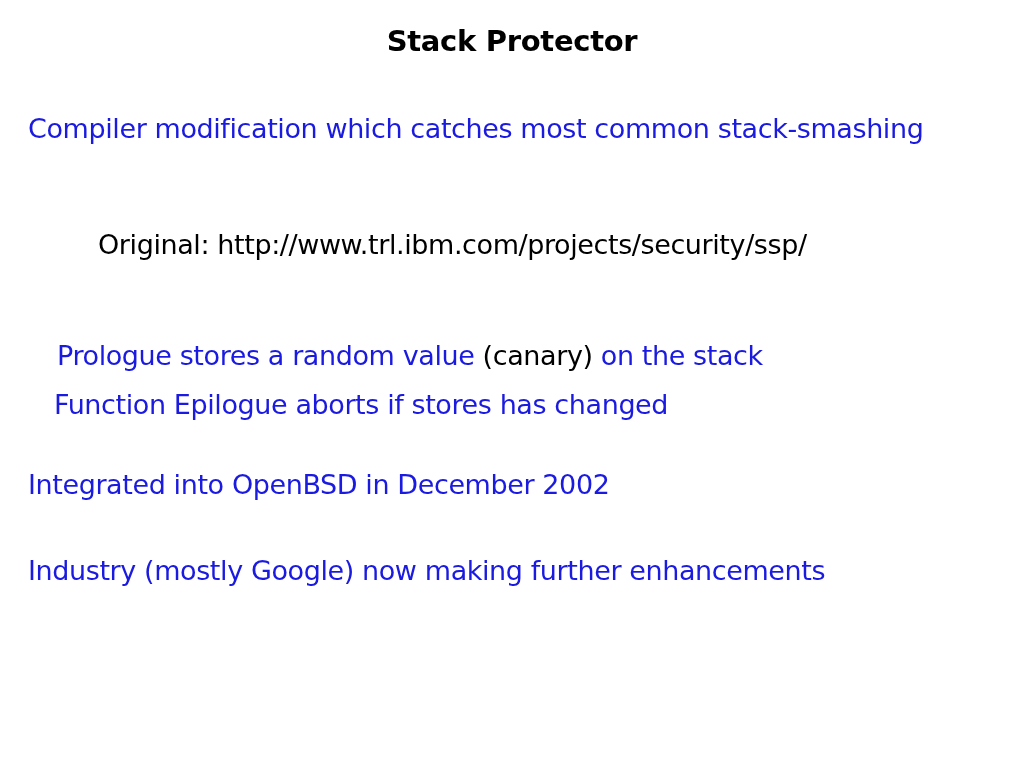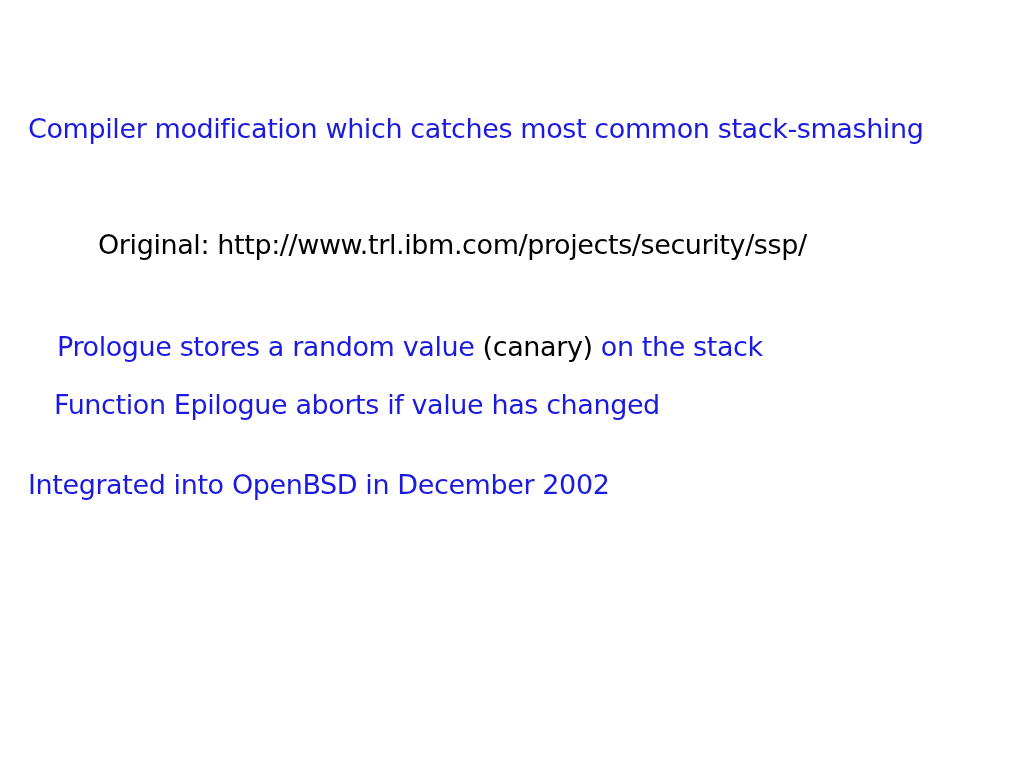--- a/index.html
+++ b/index.html
@@ -32,39 +32,41 @@
     text-align: center;
     font-size: 29px;
     font-weight: bold;
     letter-spacing: -0.3px;
     color: var(--ink, #000000);
   }
   .indent-url   { left: 62px; top: 229px; margin-left: 36px; }
   .p1l1         { left: 28px; top: 113px; }
   .p1l2         { left: 28px; top: 151px; }
   .p2h          { left: 28px; top: 313px; }
-  .p2s1         { left: 57px; top: 331px; }
+  .p2s1         { left: 57px; top: 340px; }
   .p2s2         { left: 54px; top: 389px; }
   .p3           { left: 28px; top: 469px; }
   .p4           { left: 28px; top: 555px; }
 </style>
 </head>
 <body>
 
 <div class="slide">
 
+  <div class="slide-title">Stack Protector</div>
 
   <div class="t p1l1">Compiler modification which catches most common stack-smashing</div>
 
 
   <div class="t black indent-url">Original: http://www.trl.ibm.com/projects/security/ssp/</div>
 
 
   <div class="t p2s1">
     <span>Prologue stores a random value </span><span class="black">(canary)</span><span> on the stack</span>
   </div>
 
-  <div class="t p2s2">Function Epilogue aborts if value has changed</div>
+  <div class="t p2s2">Function Epilogue aborts if stores has changed</div>
 
   <div class="t p3">Integrated into OpenBSD in December 2002</div>
 
+  <div class="t p4">Industry (mostly Google) now making further enhancements</div>
 
 </div>
 
 </body></html>

